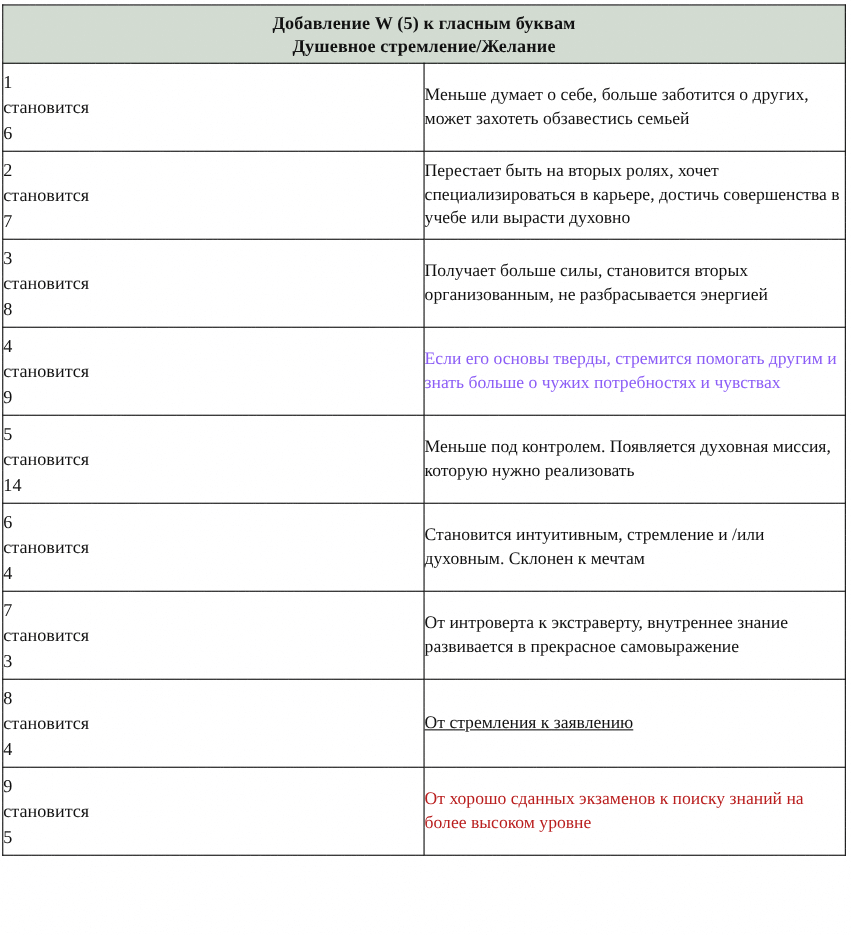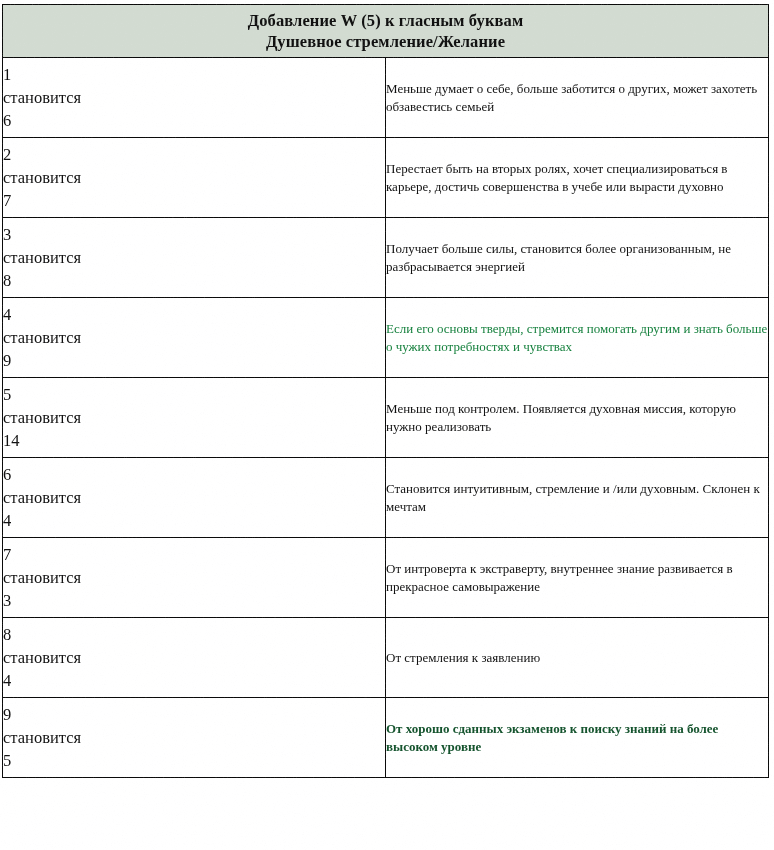--- a/index.html
+++ b/index.html
@@ -80,21 +80,21 @@
   td.num-cell .n-top,
   td.num-cell .n-mid,
   td.num-cell .n-bot {
     display: block;
     white-space: nowrap;
   }
 
   td.desc-cell {
     vertical-align: middle;
     padding: 4px 8px 6px 9px;
-    font-size: 13px;
+    font-size: 16px;
     line-height: 1.34;
     color: #101010;
     text-align: left;
   }
 
   tr.data-row {
     height: 80px;
   }
 </style>
 </head>
@@ -126,29 +126,29 @@
             <span class="n-bot">7</span>
           </td>
           <td class="desc-cell" style="border-color: rgb(10, 10, 10); color: rgb(16, 16, 16);">Перестает быть на вторых ролях, хочет специализироваться в карьере, достичь совершенства в учебе или вырасти духовно</td>
         </tr>
         <tr class="data-row">
           <td class="num-cell" style="border-color: rgb(10, 10, 10); color: rgb(16, 16, 16);">
             <span class="n-top">3</span>
             <span class="n-mid">становится</span>
             <span class="n-bot">8</span>
           </td>
-          <td class="desc-cell" style="border-color: rgb(10, 10, 10); color: rgb(16, 16, 16);">Получает больше силы, становится более организованным, не разбрасывается энергией</td>
+          <td class="desc-cell" style="border-color: rgb(10, 10, 10); color: rgb(16, 16, 16);">Получает больше силы, становится вторых организованным, не разбрасывается энергией</td>
         </tr>
         <tr class="data-row">
           <td class="num-cell" style="border-color: rgb(10, 10, 10); color: rgb(16, 16, 16);">
             <span class="n-top">4</span>
             <span class="n-mid">становится</span>
             <span class="n-bot">9</span>
           </td>
-          <td class="desc-cell" style="border-color: rgb(10, 10, 10); color: #15803d;">Если его основы тверды, стремится помогать другим и знать больше о чужих потребностях и чувствах</td>
+          <td class="desc-cell" style="border-color: rgb(10, 10, 10); color: #8b5cf6;">Если его основы тверды, стремится помогать другим и знать больше о чужих потребностях и чувствах</td>
         </tr>
         <tr class="data-row">
           <td class="num-cell" style="border-color: rgb(10, 10, 10); color: rgb(16, 16, 16);">
             <span class="n-top">5</span>
             <span class="n-mid">становится</span>
             <span class="n-bot">14</span>
           </td>
           <td class="desc-cell" style="border-color: rgb(10, 10, 10); color: rgb(16, 16, 16);">Меньше под контролем. Появляется духовная миссия, которую нужно реализовать</td>
         </tr>
         <tr class="data-row">
@@ -166,29 +166,29 @@
             <span class="n-bot">3</span>
           </td>
           <td class="desc-cell" style="border-color: rgb(10, 10, 10); color: rgb(16, 16, 16);">От интроверта к экстраверту, внутреннее знание развивается в прекрасное самовыражение</td>
         </tr>
         <tr class="data-row">
           <td class="num-cell" style="border-color: rgb(10, 10, 10); color: rgb(16, 16, 16);">
             <span class="n-top">8</span>
             <span class="n-mid">становится</span>
             <span class="n-bot">4</span>
           </td>
-          <td class="desc-cell" style="border-color: rgb(10, 10, 10); color: rgb(16, 16, 16);">От стремления к заявлению</td>
+          <td class="desc-cell" style="border-color: rgb(10, 10, 10); color: rgb(16, 16, 16); text-decoration: underline;">От стремления к заявлению</td>
         </tr>
         <tr class="data-row">
           <td class="num-cell" style="border-color: rgb(10, 10, 10); color: rgb(16, 16, 16);">
             <span class="n-top">9</span>
             <span class="n-mid">становится</span>
             <span class="n-bot">5</span>
           </td>
-          <td class="desc-cell" style="border-color: rgb(10, 10, 10); color: #14532d; font-weight: bold;">От хорошо сданных экзаменов к поиску знаний на более высоком уровне</td>
+          <td class="desc-cell" style="border-color: rgb(10, 10, 10); color: #b91c1c;">От хорошо сданных экзаменов к поиску знаний на более высоком уровне</td>
         </tr>
       </tbody>
   </table>
 </div>
 
 <svg id="paper-noise" xmlns="http://www.w3.org/2000/svg">
   <defs>
     <filter id="speckle" x="0" y="0" width="100%" height="100%">
       <feTurbulence type="fractalNoise" baseFrequency="0.9" numOctaves="1" seed="7" result="noise"></feTurbulence>
       <feColorMatrix type="matrix" in="noise" result="mono" values="0 0 0 0 0.80

